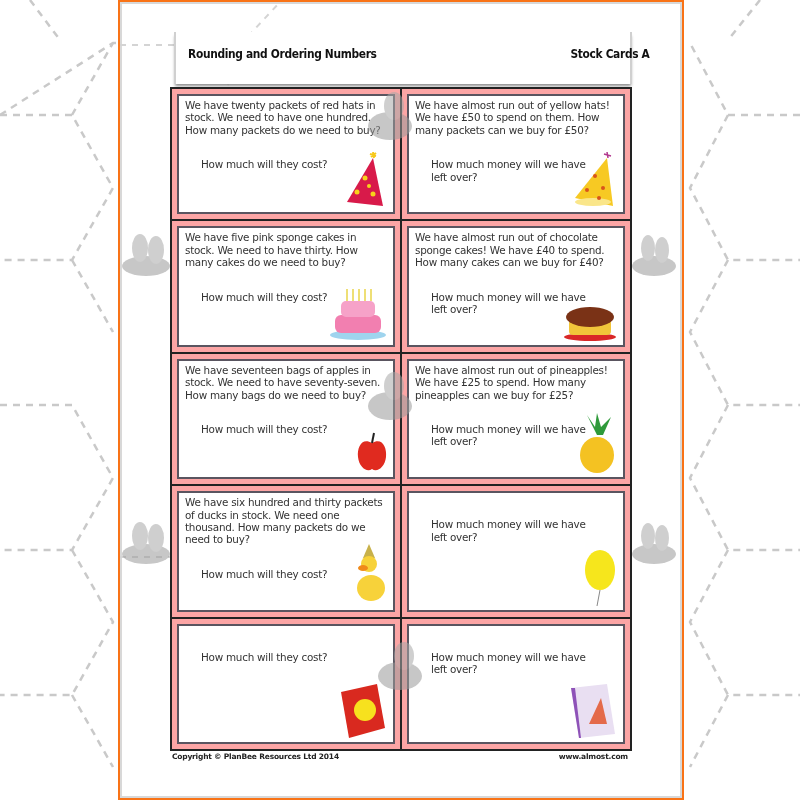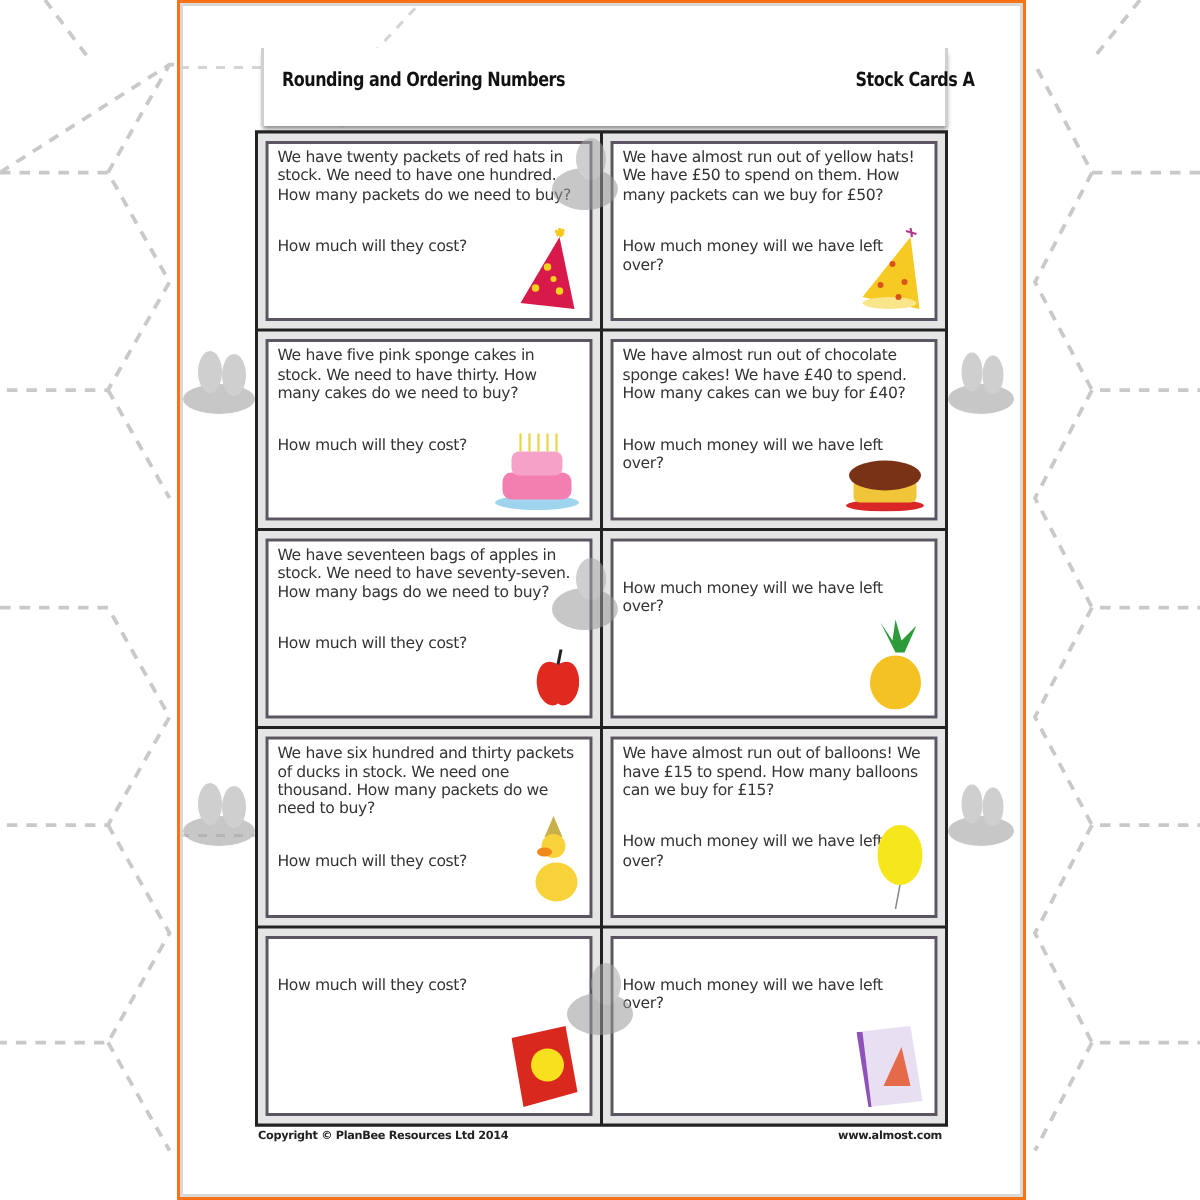--- a/index.html
+++ b/index.html
@@ -30,31 +30,31 @@
   }
   .header-title { left:12px; }
   .header-sub { right:-20px; transform-origin:right center; }
   .grid {
     position:absolute; left:50px; top:85px; width:458px; height:660px;
     border:2px solid #222;
     display:grid; grid-template-columns:1fr 1fr; grid-template-rows:repeat(5,1fr);
     background:#222; gap:2px;
   }
   .cell {
-    background:#e5e5e5; position:relative; padding:5px 5px;
+    background:#fca5a5; position:relative; padding:5px 5px;
   }
   .card {
     position:absolute; left:5px; right:5px; top:5px; bottom:5px;
     background:#ffffff; border:2px solid #5a5560;
     padding:3px 6px; box-sizing:border-box;
     font-family:"DejaVu Sans", sans-serif; font-size:10.4px; line-height:12.4px;
     color:#333; letter-spacing:-0.25px;
   }
   .card .q1 { margin:0; }
-  .card .q2 { margin:0; margin-top:22px; }
+  .card .q2 { margin:16px; margin-top:22px; }
   .pic { position:absolute; right:6px; bottom:4px; }
   .footer-left, .footer-right {
     position:absolute; top:750px; font-size:7.5px; font-weight:bold; color:#222;
     font-family:"DejaVu Sans", sans-serif; letter-spacing:-0.2px;text-align:right;
   }
   .footer-left { left:52px; }
   .footer-right { right:54px; }
   .bee { position:absolute; opacity:0.55; }
 </style>
 </head>
@@ -161,20 +161,21 @@
         <p class="q2">How much will they cost?</p>
         <svg class="pic" width="30" height="42" viewBox="0 0 30 42">
           <path d="M15 12 C5 6 0 16 1 26 C2 36 10 42 15 38 C20 42 28 36 29 26 C30 16 25 6 15 12 Z" fill="#e02a1f"></path>
           <path d="M15 12 L17 2" stroke="#222" stroke-width="2"></path>
         </svg>
       </div>
     </div>
 
     <div class="cell">
       <div class="card">
+        <p class="q1">We have almost run out of pineapples! We have £25 to spend. How many pineapples can we buy for £25?</p>
         <p class="q2">How much money will we have left over?</p>
         <svg class="pic" width="40" height="60" viewBox="0 0 40 60">
           <path d="M20 22 L10 2 L18 14 L20 0 L24 14 L34 4 L26 22 Z" fill="#2f9a3a"></path>
           <ellipse cx="20" cy="42" rx="17" ry="18" fill="#f4c222"></ellipse>
         </svg>
       </div>
     </div>
 
     <div class="cell">
       <div class="card">
@@ -184,21 +185,20 @@
           <polygon points="18,0 12,14 24,14" fill="#c8b14a"></polygon>
           <circle cx="18" cy="20" r="8" fill="#f7d23a"></circle>
           <ellipse cx="12" cy="24" rx="5" ry="3" fill="#f08a1a"></ellipse>
           <ellipse cx="20" cy="44" rx="14" ry="13" fill="#f7d23a"></ellipse>
         </svg>
       </div>
     </div>
 
     <div class="cell">
       <div class="card">
-        <p class="q1">We have almost run out of balloons! We have £15 to spend. How many balloons can we buy for £15?</p>
         <p class="q2">How much money will we have left over?</p>
         <svg class="pic" width="34" height="56" viewBox="0 0 34 56">
           <ellipse cx="17" cy="20" rx="15" ry="20" fill="#f6e61c"></ellipse>
           <path d="M17 40 L14 56" stroke="#888" stroke-width="1"></path>
         </svg>
       </div>
     </div>
 
     <div class="cell">
       <div class="card">

